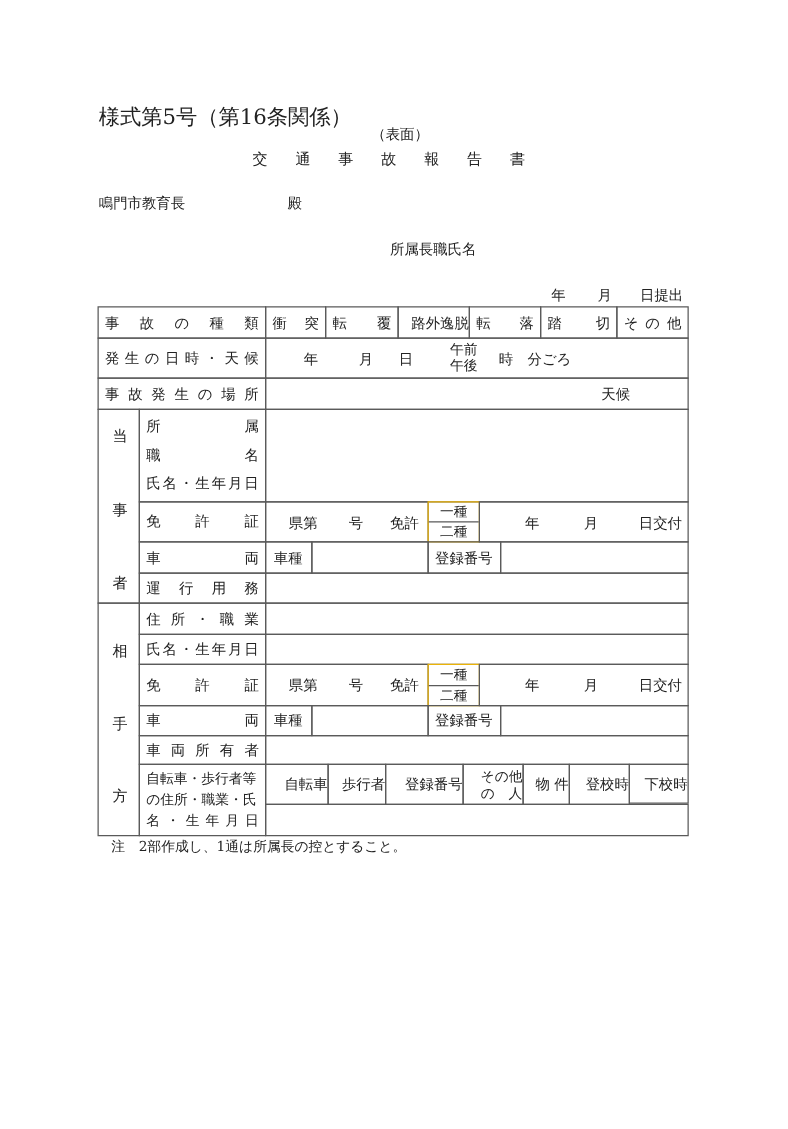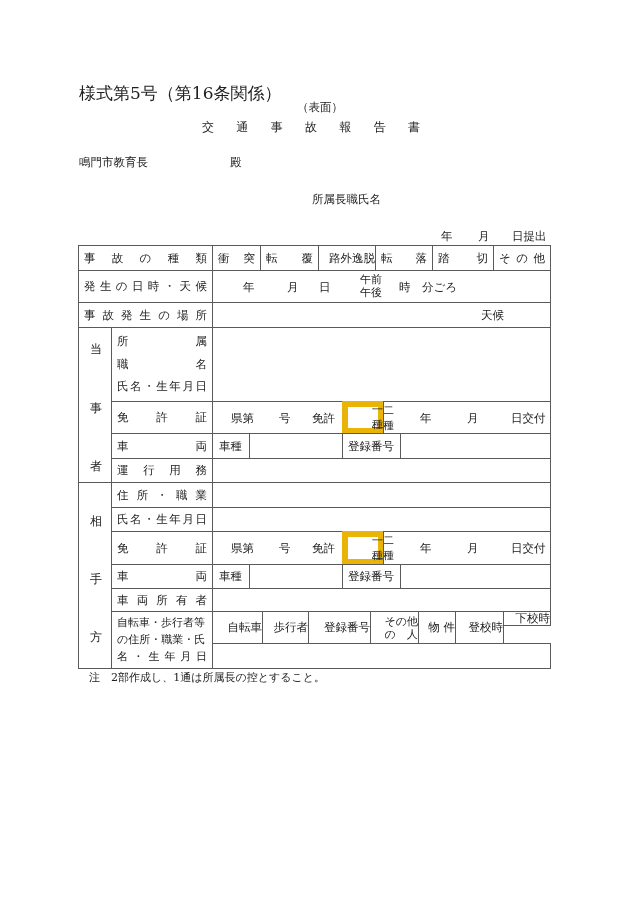--- a/index.html
+++ b/index.html
@@ -4,21 +4,21 @@
 <style>
   html, body { margin: 0; padding: 0; background: #fff; }
   body { width: 630px; height: 903px; position: relative; overflow: hidden;
          font-family: "DejaVu Serif", "Liberation Serif", serif; color: #222; font-size: 11.5px; }
   .abs { position: absolute; white-space: nowrap; }
   .cell { position: absolute; box-sizing: border-box; border: 1px solid #5a5a5a; display: flex; align-items: center; }
   .cell.center { justify-content: flex-end; }
   .just { display: flex; justify-content: space-between; width: 100%; padding: 0 5px; box-sizing: border-box; }
   .lbl-v { position: absolute; font-size: 12px; }
   .stack { display: flex; flex-direction: column; align-items: center; line-height: 13px; font-size: 11px; }
-  .split { position: absolute; box-sizing: border-box; border: 6px solid #eab308; display:flex; flex-direction:row;padding-left:24px; }
+  .split { position: absolute; box-sizing: border-box; border: 1px solid #eab308; display:flex; flex-direction:column; }
   .split > div { flex: 1; display:flex; align-items:center; justify-content:center; font-size: 11px; }
   .split > div:first-child { border-bottom: 1px solid #5a5a5a; }
 </style>
 </head>
 <body>
 
 <div class="abs" style="left:79px;top:82px;font-size:17px;">様式第5号（第16条関係）</div>
 <div class="abs" style="left:297px;top:100px;font-size:11.5px;">（表面）</div>
 <div class="abs" style="left:202px;top:119px;width:218px;display:flex;justify-content:space-between;font-size:12px;">
   <span>交</span>
@@ -277,16 +277,16 @@
 <div class="cell center" style="left:262px;top:611px;width:47px;height:33px;">歩行者</div>
 <div class="cell center" style="left:308px;top:611px;width:63px;height:33px;">登録番号</div>
 <div class="cell center" style="left:370px;top:611px;width:49px;height:33px;">
   <span class="stack">
       <span>その他</span>
       <span>の　人</span>
     </span>
 </div>
 <div class="cell center" style="left:418px;top:611px;width:38px;height:33px;">物 件</div>
 <div class="cell center" style="left:455px;top:611px;width:49px;height:33px;">登校時</div>
-<div class="cell center" style="left:503px;top:611px;width:48px;height:15px;">下校時</div>
+<div class="cell center" style="left:503px;top:611px;width:48px;height:32px;">下校時</div>
 <div class="cell" style="left:212px;top:643px;width:339px;height:26px;"></div>
 
 <div class="abs" style="left:89px;top:670px;font-size:11px;">注　2部作成し、1通は所属長の控とすること。</div>
 
 </body></html>

